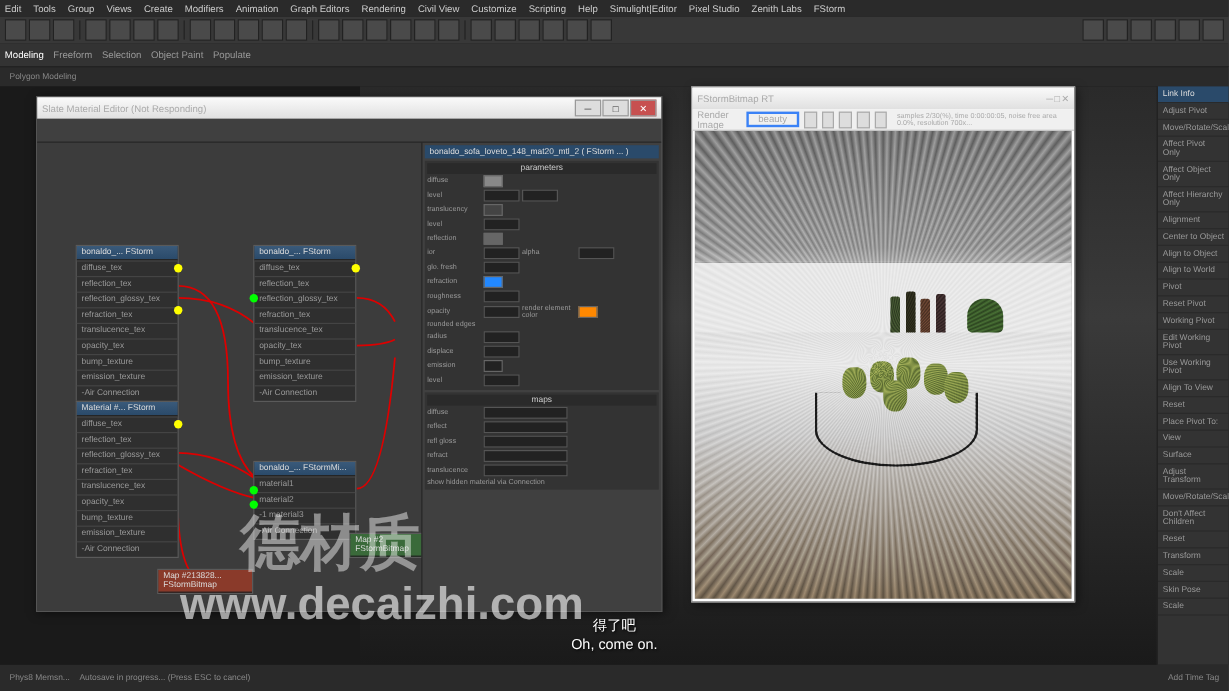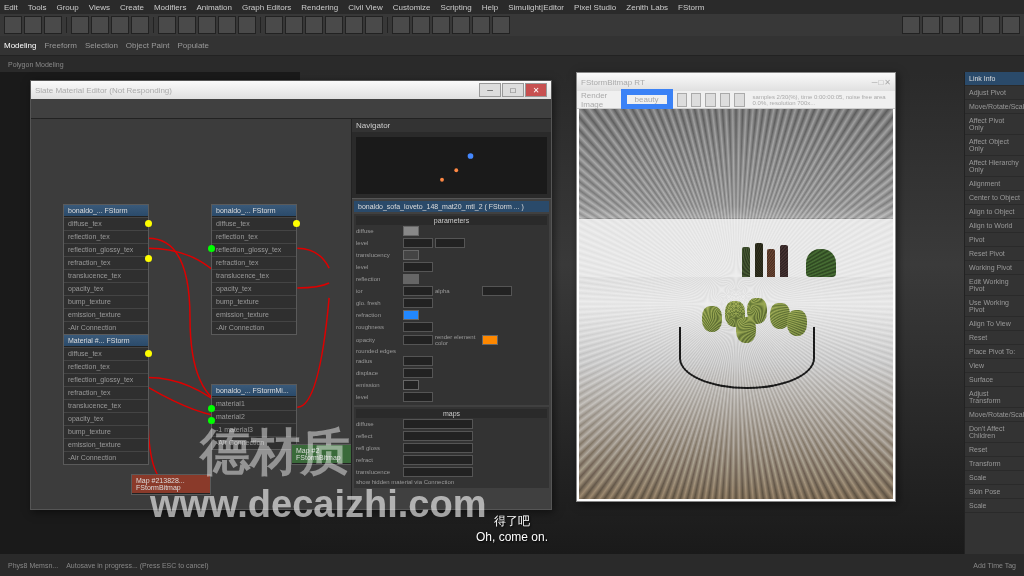--- a/index.html
+++ b/index.html
@@ -228,30 +228,20 @@
           <div class="port in" style="top:32px"></div>
         </div>
         <div class="node" style="top:355px;left:100px;width:80px;background:#7a2a2a">
           <div class="node-header" style="background:#8a3a2a">Map #213828...   FStormBitmap</div>
         </div>
         <div class="node" style="top:325px;left:260px;width:62px;background:#2a5a2a">
           <div class="node-header" style="background:#3a6a3a">Map #2   FStormBitmap</div>
         </div>
       </div>
       <div class="slate-right">
-        <div class="nav-panel">
-          <div class="nav-title">Navigator</div>
-          <div class="nav-preview">
-            <svg width="100%" height="100%" viewBox="0 0 100 60">
-                <circle cx="70" cy="20" r="3" fill="#48f"></circle>
-                <circle cx="55" cy="35" r="2" fill="#f84"></circle>
-                <circle cx="40" cy="45" r="2" fill="#f84"></circle>
-              </svg>
-          </div>
-        </div>
         <div class="param-panel">
           <div class="param-header">bonaldo_sofa_loveto_148_mat20_mtl_2  ( FStorm ... )</div>
           <div class="param-section">
             <div class="param-section-title">parameters</div>
             <div class="param-row">
                 <span class="param-label">diffuse</span>
                 <div class="param-swatch" style="background:#888"></div>
               </div>
             <div class="param-row">
                 <span class="param-label">level</span>
@@ -349,21 +339,21 @@
     <div class="render-titlebar">
       <span>FStormBitmap RT</span>
       <div class="win-btns">
         <div class="wbtn">─</div>
         <div class="wbtn">□</div>
         <div class="wbtn close">✕</div>
       </div>
     </div>
     <div class="render-toolbar">
       <span>Render Image</span>
-      <span style="border:6px solid #3b82f6;padding:0 8px">beauty</span>
+      <span style="border:2px solid #3b82f6;padding:0 8px">beauty</span>
       <div class="rbtn"></div>
         <div class="rbtn"></div>
         <div class="rbtn"></div>
         <div class="rbtn"></div>
         <div class="rbtn"></div>
       <div style="flex:1"></div>
       <span style="font-size:6px">samples 2/30(%), time 0:00:00:05, noise free area 0.0%,  resolution 700x...</span>
     </div>
     <div class="render-view">
       <div class="render-scene">

